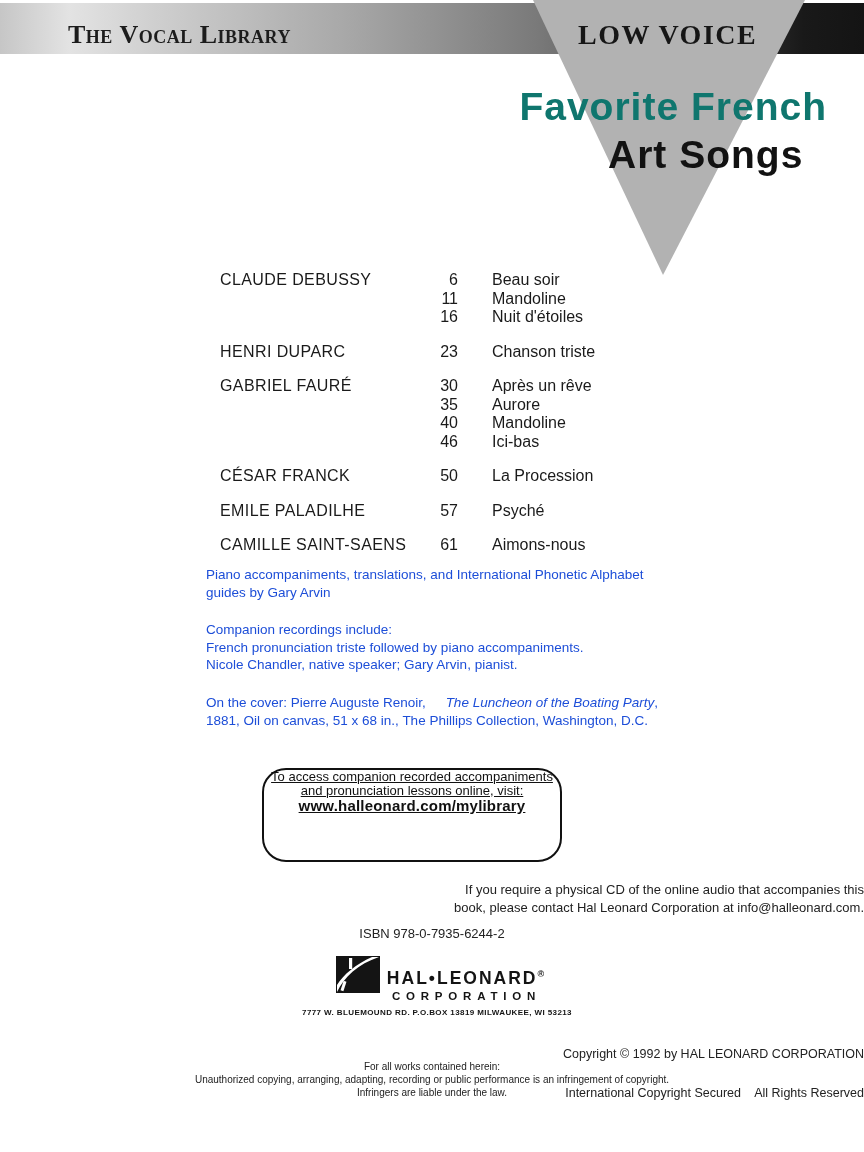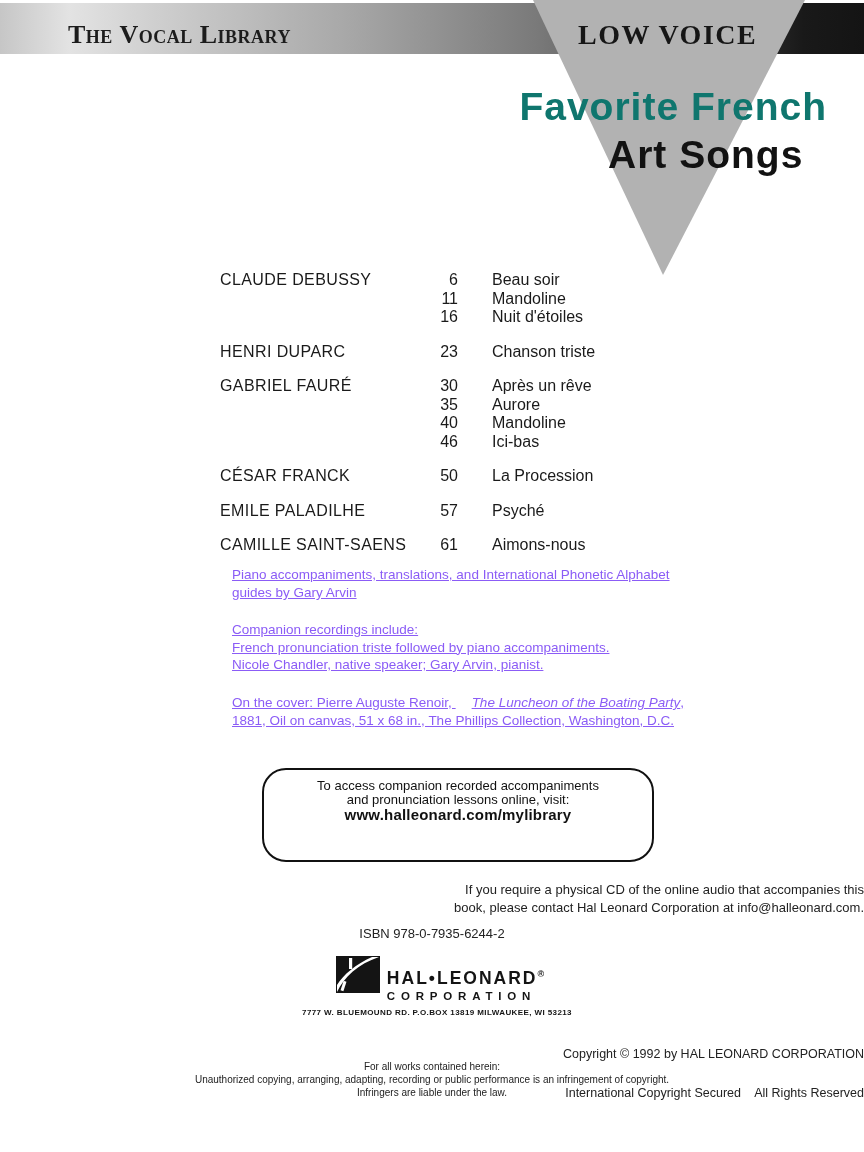--- a/index.html
+++ b/index.html
@@ -41,42 +41,42 @@
   }
   
   .toc { position:absolute; left:220px; top:271px; width:460px; font-size:16px; }
   .toc-group { display:flex; line-height:18.5px; margin-bottom:16px; }
   .toc-composer { width:205px; letter-spacing:0.4px; }
   .toc-songs { flex:1; }
   .toc-song { display:flex; }
   .toc-page { width:33px; text-align:right; }
   .toc-title { margin-left:34px; white-space:nowrap; }
   
-  .note { position:absolute; left:232px; font-size:13.5px; line-height:18px; color:#8b5cf6;text-decoration:underline; }
+  .note { position:absolute; left:206px; font-size:13.5px; line-height:18px; color:#1d4ed8; }
   .note-piano { top:566px; }
   .note-recordings { top:621px; line-height:17.5px; }
   .note-cover { top:694px; line-height:17.5px; }
   .italic { font-style:italic;margin-left:16px; }
   
   .access-box {
-    position:absolute; left:262px; top:768px; width:392px; height:94px;
+    position:absolute; left:262px; top:768px; width:300px; height:94px;
     border:2.5px solid #111; border-radius:24px; box-sizing:border-box;
-    text-align:center; padding-top:9px; font-size:13px; line-height:13.5px; color:#111;
+    text-align:center; font-size:13px; line-height:13.5px; color:#111;text-decoration:underline;
   }
   .access-url { font-size:15px; font-weight:bold; margin-top:2px; letter-spacing:0.2px; }
   
   .cd-note { position:absolute; left:0; top:881px; width:864px; text-align:right;
     font-size:13px; line-height:17.5px; color:#222; }
   .isbn { position:absolute; left:0; top:926px; width:864px; text-align:center;
     font-size:13px; color:#222; }
   .publisher { position:absolute; left:0; top:956px; width:864px;
     display:flex; flex-direction:column; align-items:center; }
   .pub-row { display:flex; align-items:flex-start; margin-left:18px; }
   .pub-mark { width:44px; height:37px; }
-  .pub-text { margin-left:7px; text-align:left; }
+  .pub-text { margin-left:7px; text-align:center; }
   .pub-name { font-size:17.5px; font-weight:bold; letter-spacing:2px; line-height:1;
     margin-top:14px; white-space:nowrap; color:#141414; }
   .pub-name sup { font-size:9px; }
   .pub-sub { font-size:11.5px; font-weight:600; letter-spacing:5.8px; margin-top:2px;
     white-space:nowrap; color:#141414; }
   .pub-addr { font-size:8px; font-weight:bold; letter-spacing:0.4px; margin-top:6px;
     margin-left:10px; white-space:nowrap; color:#141414; }
   .copyright { position:absolute; left:0; top:1022px; width:864px; text-align:right;
     font-size:12.5px; line-height:13px; color:#222; white-space:pre-wrap; }
   .legal { position:absolute; left:0; top:1060px; width:864px; text-align:center;

